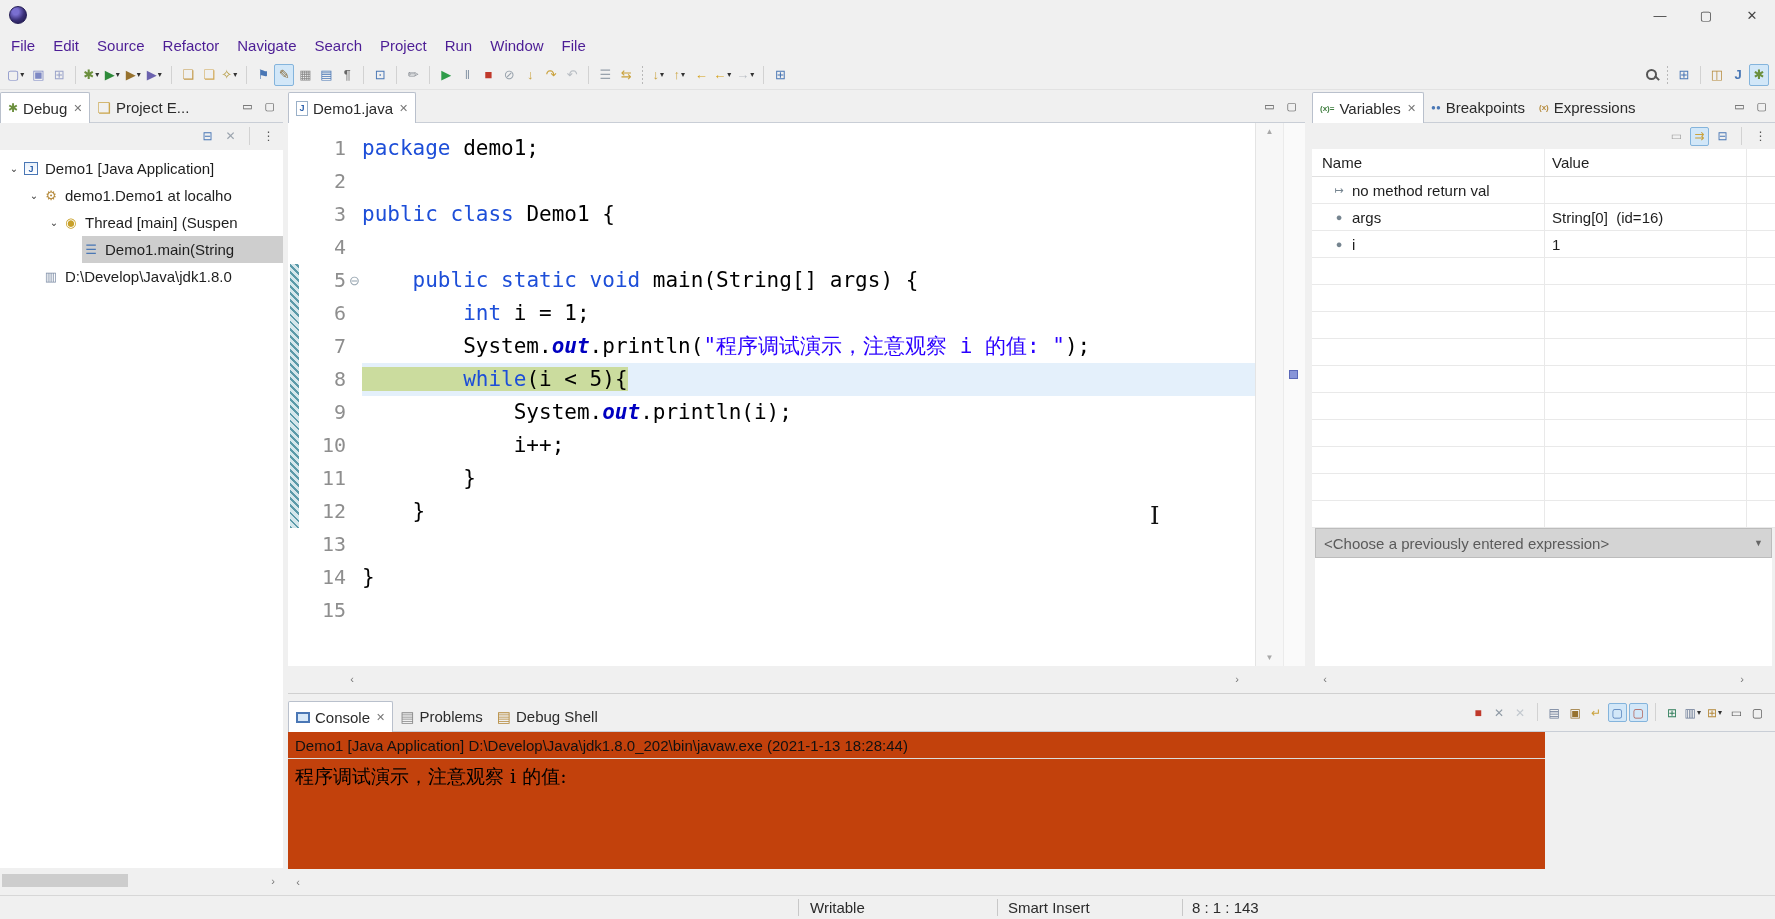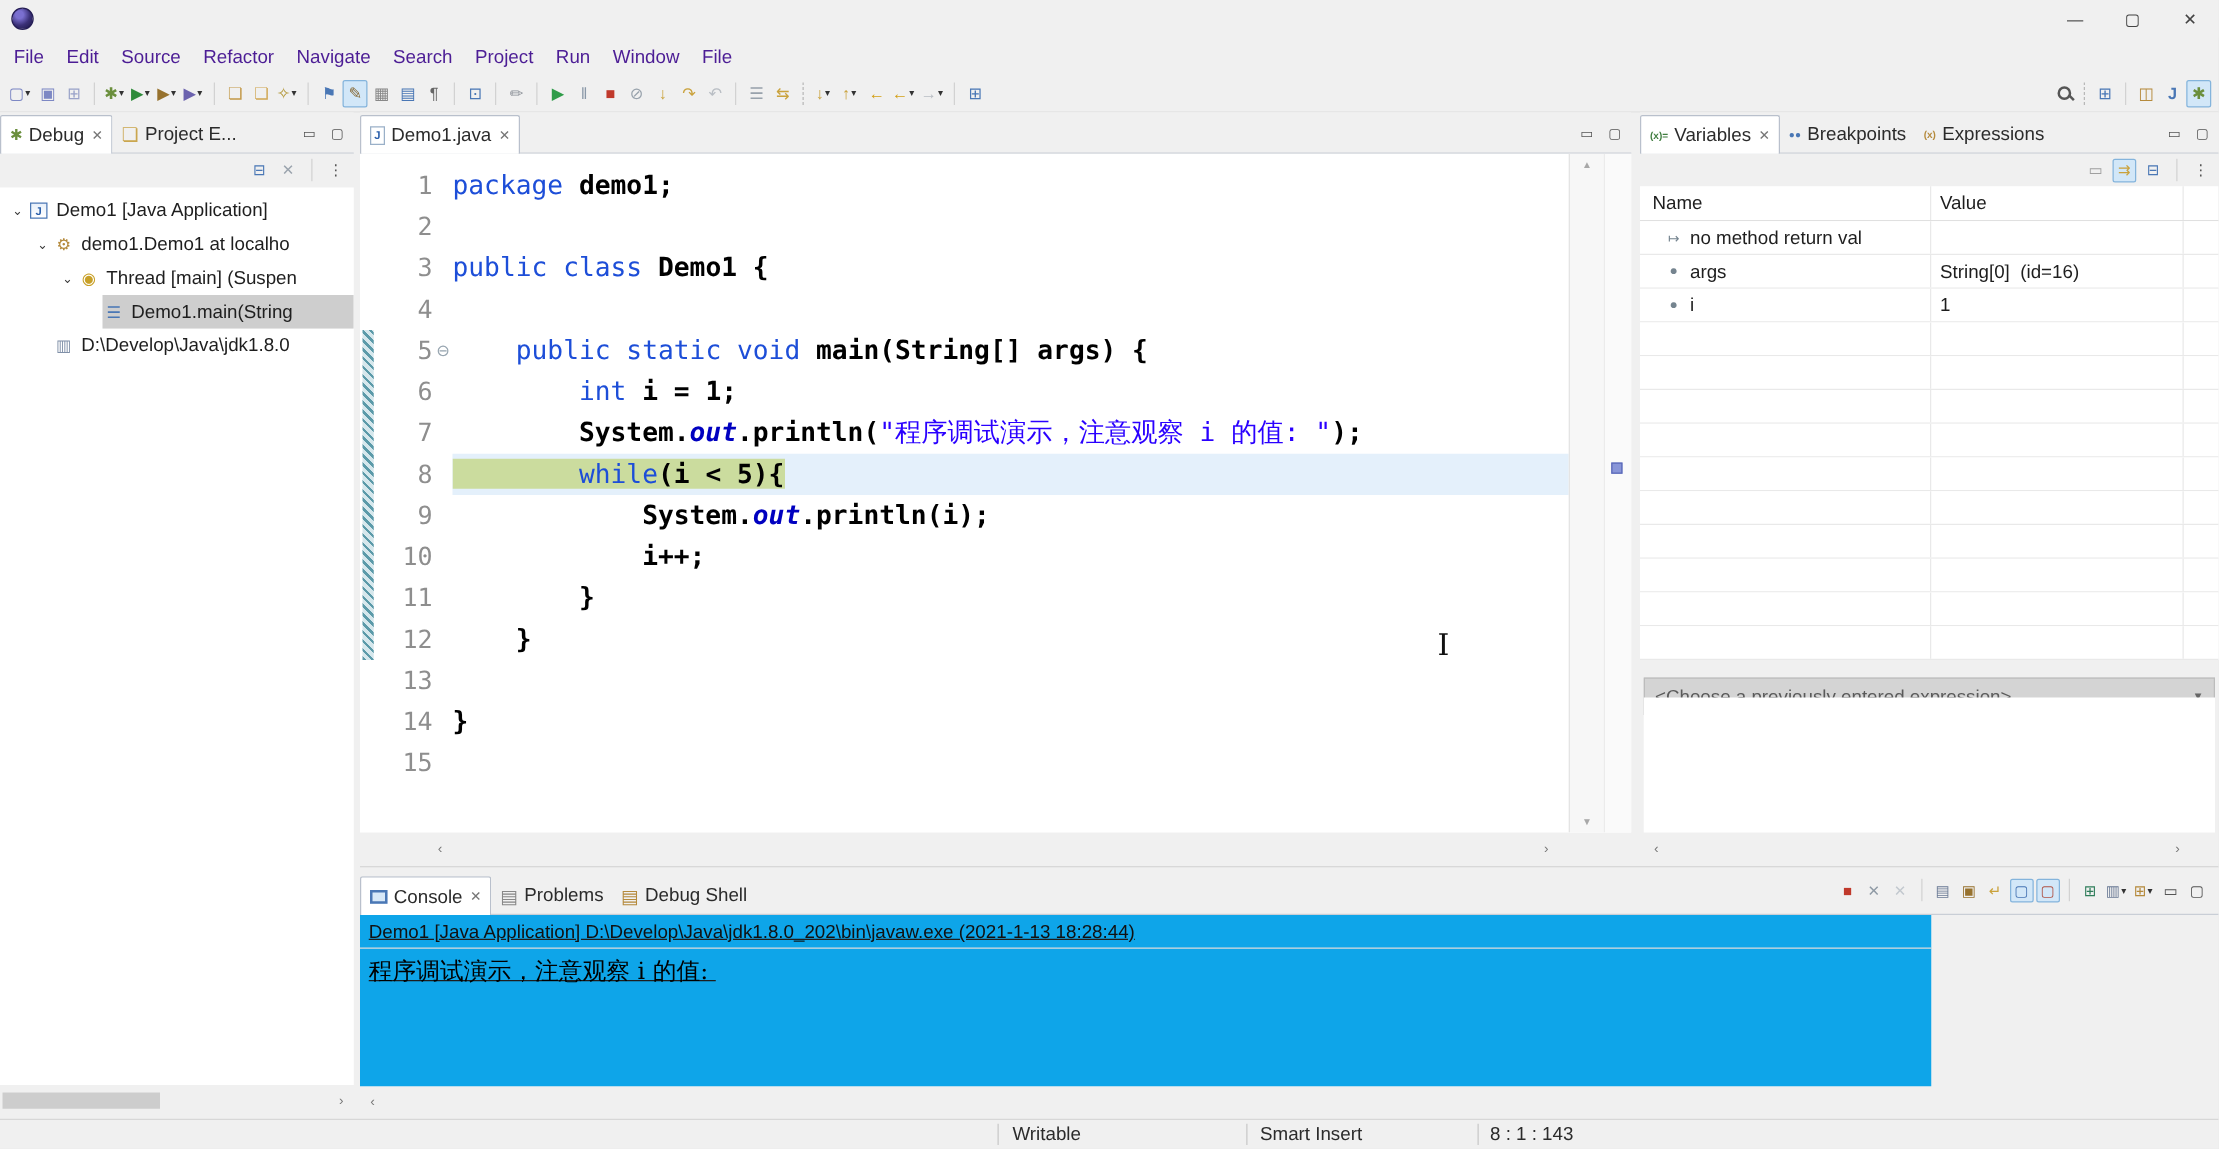--- a/index.html
+++ b/index.html
@@ -59,43 +59,43 @@
   .cl { display:flex; height:33px; align-items:center; }
   .cl .mk { width:14px; text-align:center; font-size:9px; color:#8080c4; flex:none; }
   .cl .ln { width:44px; text-align:right; color:#8e8e8e; font:20px/33px "DejaVu Sans Mono", monospace; flex:none; }
   .cl .fold { width:16px; padding-left:3px; font-size:13px; color:#97a5b0; flex:none; }
   .cl pre { margin:0 50px 0 0; flex:1; font:21px/33px "DejaVu Sans Mono", monospace; white-space:pre; overflow:hidden; }
   .cl pre.cl-hl { background:#e4f0fb; }
   .green { background:#cbdc9e; }
   .kw { color:#1d4ed8; font-weight:normal; }
   .st { color:#2a00ff; }
   .fd { color:#0000c0; font-weight:bold; font-style:italic; }
-  .pl { color:#000;font-weight:bold; }
+  .pl { color:#000; }
   .range-bar { position:absolute; left:2px; top:141px; width:9px; height:264px;
     background:repeating-linear-gradient(45deg,#5b9aa9 0 2px,#d5e7ec 2px 5px); }
   .vscroll { position:absolute; top:0; bottom:0; width:28px; background:#f7f7f7; border-left:1px solid #e4e4e4; display:flex; flex-direction:column; justify-content:space-between; align-items:center; padding:4px 0; color:#a8a8a8; font-size:8px; }
   .oruler { position:absolute; top:0; bottom:0; width:22px; background:#fafafa; border-left:1px solid #ebebeb; }
   .omarker { position:absolute; width:9px; height:9px; background:#8895d8; border:1px solid #5a68b8; }
   
   .right-panel { position:absolute; left:1312px; top:90px; width:463px; height:601px; background:#f0f0f0; }
   .vars-header { position:absolute; left:0; top:59px; width:463px; height:28px; background:#fff; display:flex; border-bottom:1px solid #e0e0e0; }
   .vars-rows { position:absolute; left:0; top:87px; width:463px; height:351px; background:#fff; }
   .vrow { height:27px; display:flex; align-items:stretch; border-bottom:1px solid #e9e9e9; background:#fff; }
   .vcell-name { width:233px; display:flex; align-items:center; padding-left:20px; gap:6px; border-right:1px solid #e9e9e9; overflow:hidden; white-space:nowrap; }
   .vcell-value { width:202px; display:flex; align-items:center; padding-left:7px; border-right:1px solid #e9e9e9; white-space:pre; overflow:hidden; }
   .vcell-spare { flex:1; }
   .vicon { width:14px; text-align:center; font-size:11px; color:#75848f; flex:none; }
-  .choose-bar { position:absolute; left:3px; top:438px; width:457px; height:30px; background:#d4d4d4; border:1px solid #bcbcbc; display:flex; align-items:center; padding:0 8px; color:#5a5a5a;margin-top:14px; }
+  .choose-bar { position:absolute; left:3px; top:438px; width:457px; height:30px; background:#d4d4d4; border:1px solid #bcbcbc; display:flex; align-items:center; padding:0 8px; color:#5a5a5a; }
   .choose-bar .dd2 { margin-left:auto; color:#666; font-size:9px; }
   .detail-pane { position:absolute; left:3px; top:468px; width:457px; height:108px; background:#fff; }
   .vars-tab-icon { font-size:8px; font-weight:bold; letter-spacing:0; }
   
   .console-panel { position:absolute; left:288px; top:693px; width:1487px; height:200px; background:#f0f0f0; border-top:1px solid #d0d0d0; }
   .console-panel .tabbar { height:38px; }
-  .console-content { position:absolute; left:0; top:38px; width:1257px; height:137px; background:#0ea5e9;text-decoration:underline; }
+  .console-content { position:absolute; left:0; top:38px; width:1257px; height:137px; background:#c2410c; }
   .console-header { height:27px; line-height:27px; padding-left:7px; border-bottom:1px solid #dcdcdc; color:#111; white-space:nowrap; overflow:hidden; }
   .console-output { padding:5px 0 0 7px; font-family:"DejaVu Serif", serif; font-size:19px; color:#000; white-space:pre; }
   .monitor-icon { width:14px; height:11px; border:2px solid #4a77b5; background:#d7e8f8; display:inline-block; }
   
   .statusbar { position:absolute; left:0; top:895px; width:1775px; height:24px; background:#f0f0f0; border-top:1px solid #d7d7d7; }
   .status-item { position:absolute; top:3px; color:#2b2b2b; }
   .status-sep { position:absolute; top:3px; width:1px; height:17px; background:#c8c8c8; }
   
   .ibeam { position:absolute; left:1150px; top:502px; font-family:"DejaVu Serif", serif; font-size:24px; color:#111; z-index:50; }
 </style>

